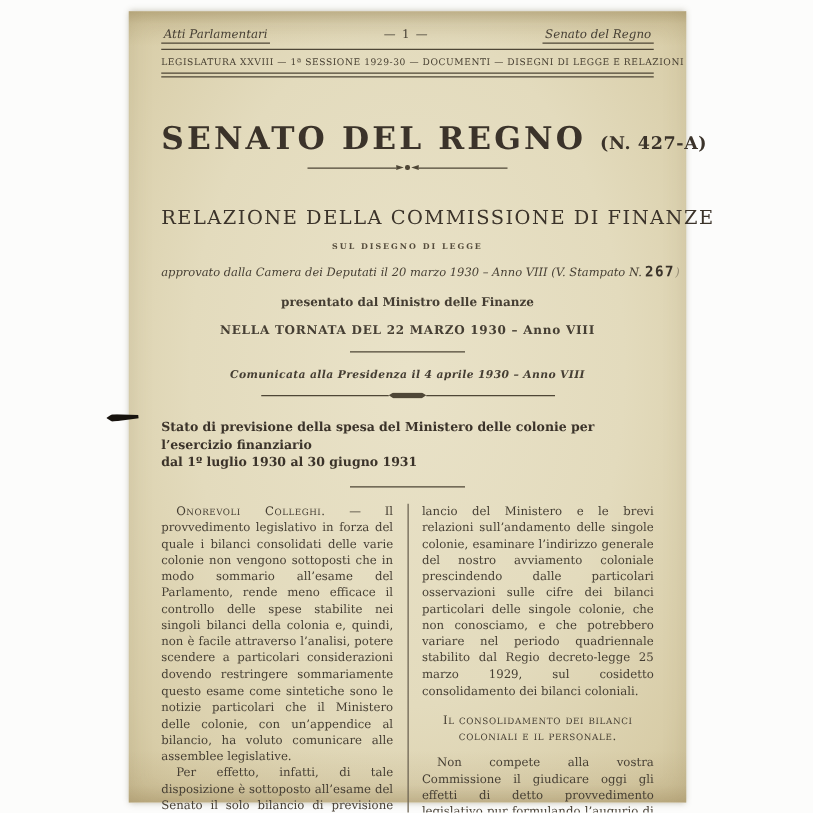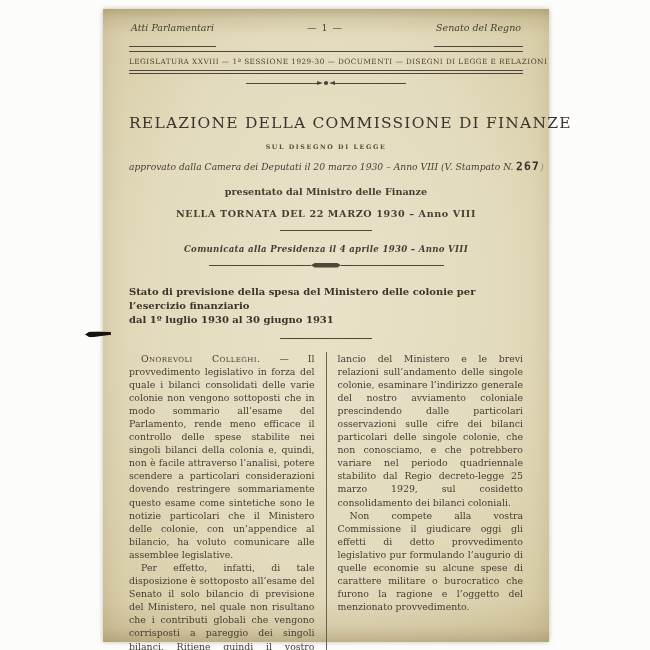--- a/index.html
+++ b/index.html
@@ -27,21 +27,21 @@
     clip-path:polygon(0 45%,18% 0,100% 28%,100% 72%,18% 100%);
     transform:rotate(-3deg);
   }
   
   .running-head{
     display:flex;justify-content:space-between;align-items:baseline;
     font-size:9.5px;font-style:italic;
     border-bottom:1.5px solid #4e4636;
     padding-bottom:4px;
   }
-  .running-head .rh{border-bottom:1px solid #4e4636;padding:0 2px 13px 2px;}
+  .running-head .rh{border-bottom:1px solid #4e4636;padding:0 2px 1px 2px;}
   .running-head .rh-center{font-style:normal;border-bottom:none;font-size:9.5px;letter-spacing:1px;}
   .session-line{
     text-align:center;font-size:7.3px;letter-spacing:.45px;
     padding:4.5px 0 4px 0;color:#4a4234;white-space:nowrap;
   }
   .double-rule{height:2.5px;border-top:1.2px solid #4e4636;border-bottom:1.2px solid #4e4636;}
   
   .masthead{margin-top:34px;text-align:center;color:#3b332a;white-space:nowrap;}
   .masthead .big{font-size:25px;font-weight:bold;letter-spacing:2.5px;}
   .masthead .docnum{font-size:14px;font-weight:bold;letter-spacing:.5px;margin-left:6px;}
@@ -83,20 +83,24 @@
 
   <div class="running-head">
     <span class="rh">Atti Parlamentari</span>
     <span class="rh-center">— 1 —</span>
     <span class="rh">Senato del Regno</span>
   </div>
 
   <div class="session-line">LEGISLATURA XXVIII — 1ª SESSIONE 1929-30 — DOCUMENTI — DISEGNI DI LEGGE E RELAZIONI</div>
   <div class="double-rule"></div>
 
+  <div class="masthead">
+    <span class="big">SENATO DEL REGNO</span>
+    <span class="docnum">(N. 427-A)</span>
+  </div>
 
   <div class="arrow-divider">
     <span class="ln"></span>
       <span class="tri-r"></span>
       <span class="dot"></span>
       <span class="tri-l"></span>
       <span class="ln"></span>
   </div>
 
   <div class="report-title">RELAZIONE DELLA COMMISSIONE DI FINANZE</div>
@@ -126,17 +130,18 @@
 
   <div class="short-rule"></div>
 
   <div class="columns">
     <div class="col col-left">
       <p><span class="lead-caps">Onorevoli Colleghi.</span><span> — Il provvedimento legislativo in forza del quale i bilanci consolidati delle varie colonie non vengono sottoposti che in modo sommario all’esame del Parlamento, rende meno efficace il controllo delle spese stabilite nei singoli bilanci della colonia e, quindi, non è facile attraverso l’analisi, potere scendere a particolari considerazioni dovendo restringere sommariamente questo esame come sintetiche sono le notizie particolari che il Ministero delle colonie, con un’appendice al bilancio, ha voluto comunicare alle assemblee legislative.</span></p>
       <p>Per effetto, infatti, di tale disposizione è sottoposto all’esame del Senato il solo bilancio di previsione del Ministero, nel quale non risultano che i contributi globali che vengono corrisposti a pareggio dei singoli bilanci. Ritiene quindi il vostro relatore che, più dei particolari, sia oggi opportuno, attraverso le cifre del bi-</p>
     </div>
     <div class="col col-right">
       <p style="text-indent:0">lancio del Ministero e le brevi relazioni sull’andamento delle singole colonie, esaminare l’indirizzo generale del nostro avviamento coloniale prescindendo dalle particolari osservazioni sulle cifre dei bilanci particolari delle singole colonie, che non conosciamo, e che potrebbero variare nel periodo quadriennale stabilito dal Regio decreto-legge 25 marzo 1929, sul cosidetto consolidamento dei bilanci coloniali.</p>
+      <p class="col-heading">Il consolidamento dei bilanci coloniali e il personale.</p>
       <p>Non compete alla vostra Commissione il giudicare oggi gli effetti di detto provvedimento legislativo pur formulando l’augurio di quelle economie su alcune spese di carattere militare o burocratico che furono la ragione e l’oggetto del menzionato provvedimento.</p>
     </div>
   </div>
 
 </div>
 
 </body></html>

